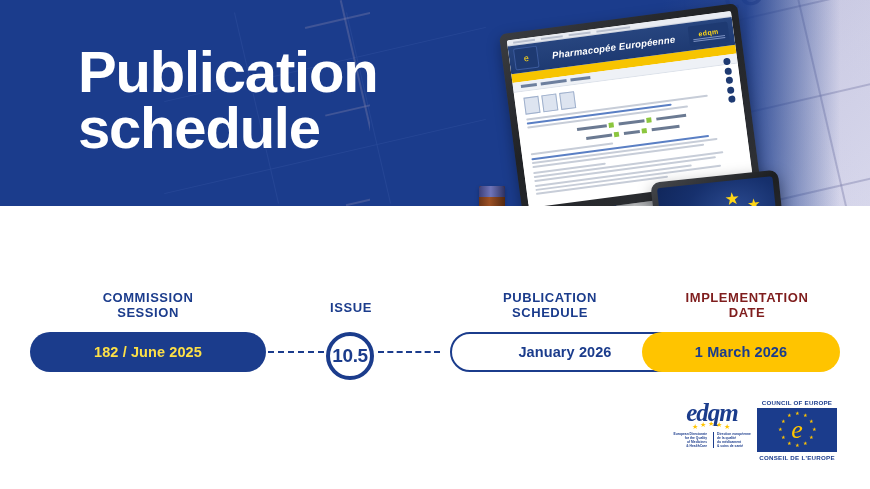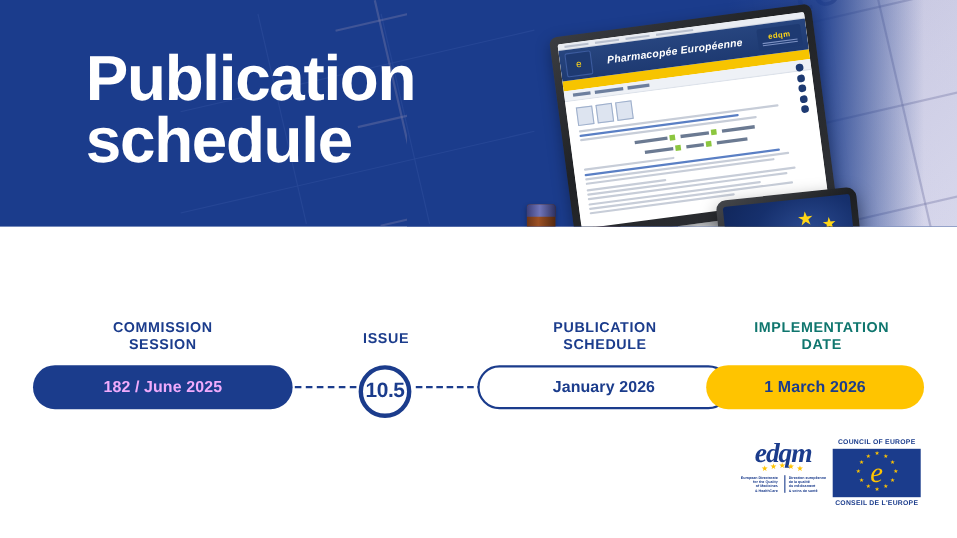--- a/index.html
+++ b/index.html
@@ -147,36 +147,36 @@
 
   
   .timeline{position:absolute;left:0;top:206px;width:870px;height:180px;}
 
   .tl-label{
     position:absolute;text-align:center;
     font-size:13px;font-weight:700;line-height:15px;letter-spacing:.55px;
     color:#1b3c8c;
     text-transform:uppercase;
   }
-  .tl-label.amber{color:#0f766e;}
+  .tl-label.amber{color:#7f1d1d;}
 
   .track{position:absolute;left:0;top:126px;width:870px;height:40px;}
 
   .dash{
     position:absolute;top:19px;height:0;
     border-top:2px dashed #1b3c8c;
   }
 
   .pill{
     position:absolute;height:40px;border-radius:20px;
     display:flex;align-items:center;justify-content:center;
     font-size:14.5px;font-weight:700;letter-spacing:.1px;
     box-sizing:border-box;
   }
-  .pill.solid{background:#1b3c8c;color:#f0abfc;}
+  .pill.solid{background:#1b3c8c;color:#fde047;}
   .pill.outline{background:#ffffff;color:#1b3c8c;border:2.5px solid #1b3c8c;}
   .pill.amber{background:#ffc400;color:#1b3c8c;}
 
   .issue-circle{
     position:absolute;width:48px;height:48px;border-radius:50%;
     background:#ffffff;border:4px solid #1b3c8c;
     display:flex;align-items:center;justify-content:center;
     color:#1b3c8c;font-size:19px;font-weight:700;letter-spacing:-.4px;
     box-sizing:border-box;z-index:3;
   }
@@ -398,21 +398,21 @@
 
     <div class="track">
 
       <div class="dash" style="left:258px;width:66px;"></div>
       <div class="dash" style="left:378px;width:62px;"></div>
 
       <div class="pill solid" style="left:30px;width:236px;">182 / June 2025</div>
 
       <div class="issue-circle" style="left:326px;">10.5</div>
 
-      <div class="pill outline" style="left:434px;width:230px;text-align:right;">January 2026</div>
+      <div class="pill outline" style="left:450px;width:230px;text-align:right;">January 2026</div>
 
       <div class="pill amber" style="left:642px;width:198px;z-index:2;">1 March 2026</div>
     </div>
   </div>
 
   <div class="footer">
 
     <div class="logo-edqm">
       <div class="edqm-word">edqm</div>
       <div class="edqm-stars">

